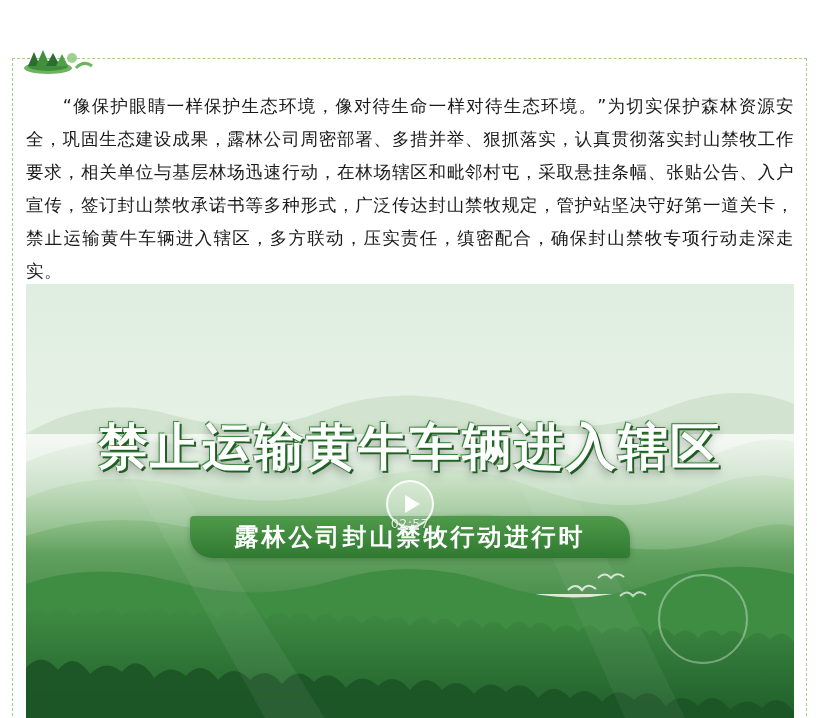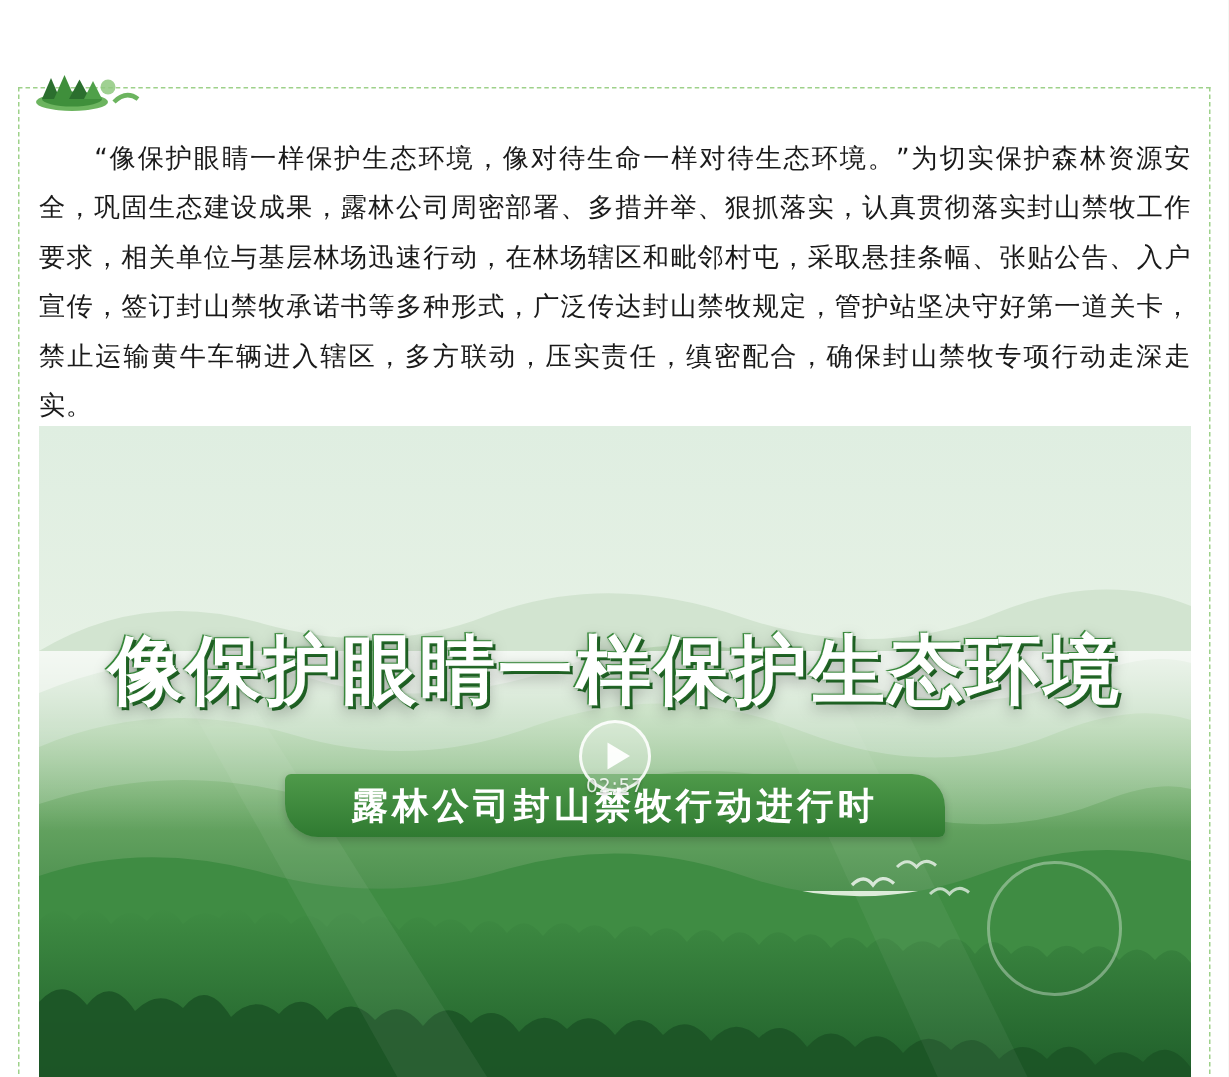--- a/index.html
+++ b/index.html
@@ -256,21 +256,21 @@
                q16 -18 32 4 q16 -18 32 0 q16 -16 32 4 q16 -20 32 -2 q16 -16 32 6
                q16 -18 32 -2 q16 -16 32 4 q16 -20 32 0 q16 -16 32 4 q16 -18 32 -2
                q16 -16 32 6 q16 -18 32 0 q16 -16 32 4 q16 -18 32 -2 q16 -16 32 6
                q16 -16 32 0 q16 -18 32 4 q16 -16 32 -2 q16 -18 32 4
                L768 436 L0 436 Z" fill="#1c5526" opacity="0.92"></path>
 
       <path d="M120 150 L300 436 L240 436 L80 150 Z" fill="#ffffff" opacity="0.06"></path>
       <path d="M520 150 L660 436 L600 436 L470 150 Z" fill="#ffffff" opacity="0.05"></path>
     </svg>
 
-    <div class="poster-headline">像保护眼睛一样保护生态环境</div>
+    <div class="poster-headline">禁止运输黄牛车辆进入辖区</div>
 
     <div class="poster-ribbon">
       <span>露林公司封山禁牧行动进行时</span>
     </div>
 
     <svg class="birds" width="90" height="40" viewBox="0 0 90 40">
       <path d="M4 22 q8 -8 14 0 q6 -8 14 -1" stroke="#ffffff" stroke-width="2.2" fill="none" opacity="0.85"></path>
       <path d="M34 10 q7 -7 13 0 q6 -7 13 -1" stroke="#ffffff" stroke-width="2" fill="none" opacity="0.8"></path>
       <path d="M56 28 q7 -7 13 0 q6 -7 13 -1" stroke="#ffffff" stroke-width="2" fill="none" opacity="0.75"></path>
     </svg>

